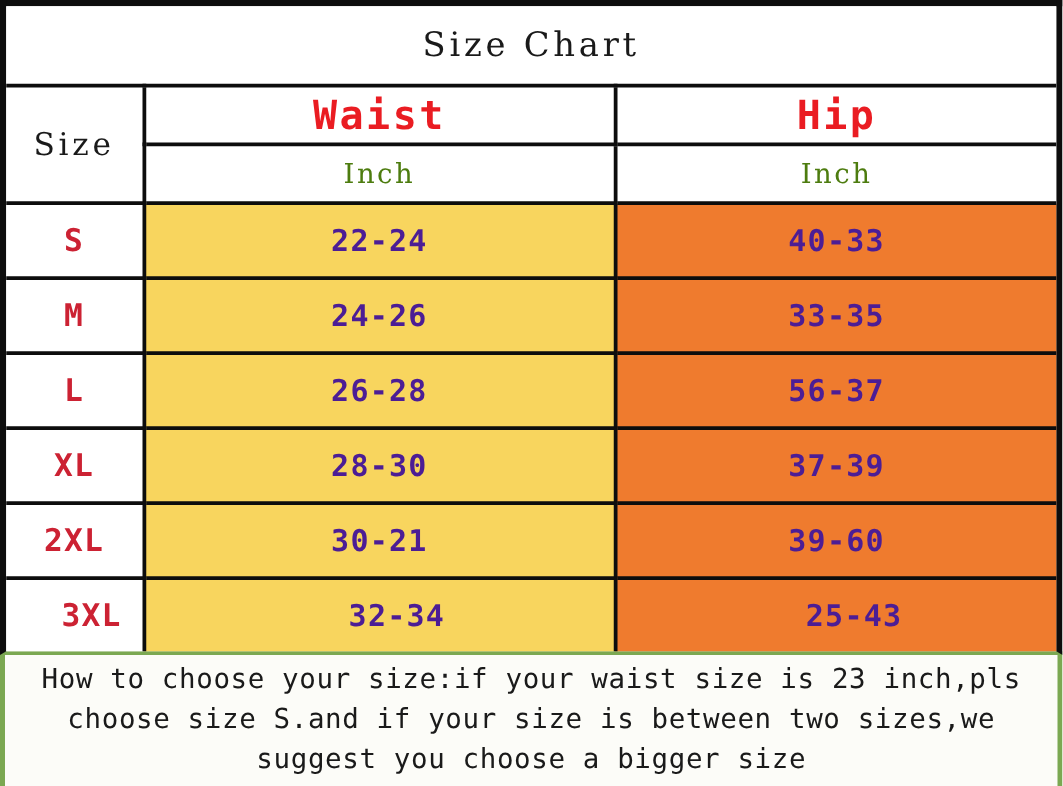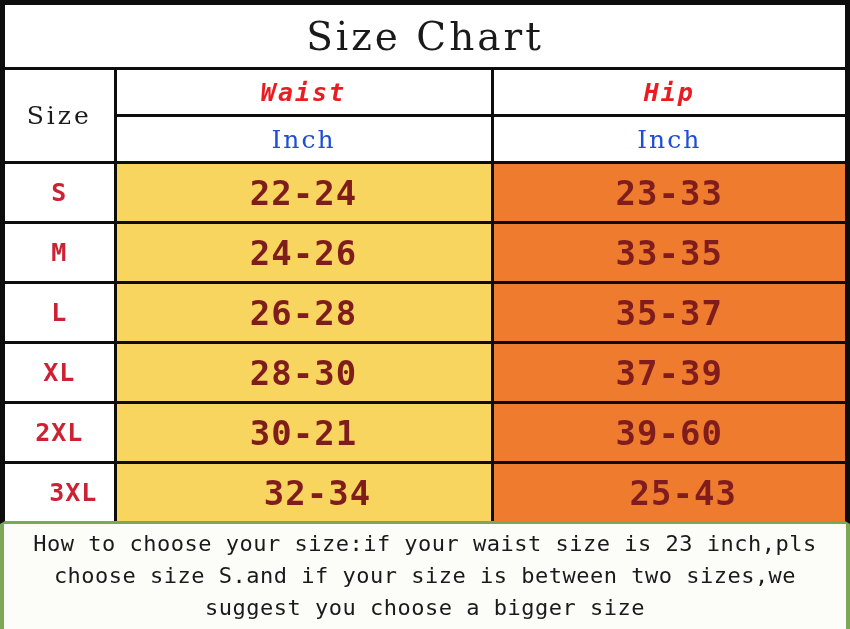--- a/index.html
+++ b/index.html
@@ -53,46 +53,45 @@
 
   .col-size  { width: 110px; }
   .col-waist { width: 377px; }
   .col-hip   { width: 353px; }
 
   
   .title-cell {
     height: 62px;
   }
   .chart-title {
-    font-size: 39px;
+    font-size: 27px;
     letter-spacing: 3px;
     color: #1a1a1a;
     font-family: "DejaVu Serif", serif;
     margin-top: 27px;
   }
 
   
   .hdr-group {
     height: 44px;
   }
   .hdr-label {
-    font-size: 25px;
+    font-size: 32px;
     letter-spacing: 2px;
     color: #ea1c22;
     font-family: "DejaVu Sans Mono", monospace;
     font-weight: bold;
-    font-style: italic;
   }
   .hdr-unit-cell {
     height: 44px;
   }
   .hdr-unit {
-    font-size: 25px;
+    font-size: 22px;
     letter-spacing: 2px;
-    color: #1d4ed8;
+    color: #4d7c0f;
     font-family: "DejaVu Serif", serif;
   }
   .size-head-cell {
     height: 88px;
   }
   .size-head {
     font-size: 25px;
     letter-spacing: 3px;
     color: #1a1a1a;
     font-family: "DejaVu Serif", serif;
@@ -112,22 +111,22 @@
     letter-spacing: 1px;
     font-family: "DejaVu Sans Mono", monospace;
   }
   .cell-waist {
     background: #f8d55e !important;
   }
   .cell-hip {
     background: #ef7b2e !important;
   }
   .val {
-    font-size: 34px;
-    color: #7f1d1d;
+    font-size: 24px;
+    color: #4c1d95;
     letter-spacing: 1px;
     font-family: "DejaVu Sans Mono", monospace;
     font-weight: bold;
   }
 
   
   .note-region {
     flex: 1 1 auto;
     box-sizing: border-box;
     border-left: 4px solid #7ba852;
@@ -189,21 +188,21 @@
         </tr>
 
         <tr class="data-row">
           <td class="cell-size">
             <span class="size-label">S</span>
           </td>
           <td class="cell-waist">
             <span class="val">22-24</span>
           </td>
           <td class="cell-hip">
-            <span class="val">23-33</span>
+            <span class="val">40-33</span>
           </td>
         </tr>
 
         <tr class="data-row">
           <td class="cell-size">
             <span class="size-label">M</span>
           </td>
           <td class="cell-waist">
             <span class="val">24-26</span>
           </td>
@@ -213,21 +212,21 @@
         </tr>
 
         <tr class="data-row">
           <td class="cell-size">
             <span class="size-label">L</span>
           </td>
           <td class="cell-waist">
             <span class="val">26-28</span>
           </td>
           <td class="cell-hip">
-            <span class="val">35-37</span>
+            <span class="val">56-37</span>
           </td>
         </tr>
 
         <tr class="data-row">
           <td class="cell-size">
             <span class="size-label">XL</span>
           </td>
           <td class="cell-waist">
             <span class="val">28-30</span>
           </td>

